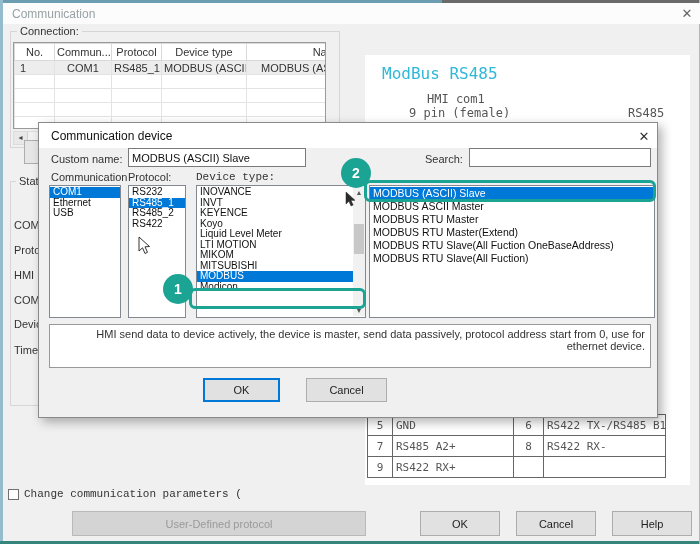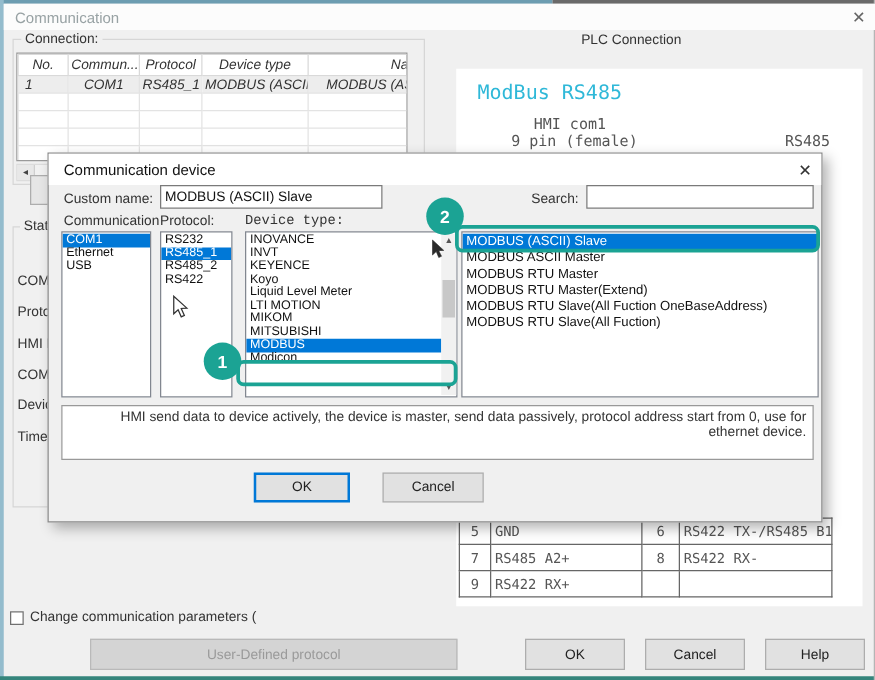--- a/index.html
+++ b/index.html
@@ -50,21 +50,21 @@
   <div class="a" style="left:699px;top:0;width:1px;height:544px;background:#b5b5b5;"></div>
 
   <div class="a" style="left:3px;top:3px;width:697px;height:21px;background:#fcfcfc;"></div>
   <div class="a" style="left:12px;top:7px;font-size:12px;color:#98a2a4;">Communication</div>
   <div class="a x" style="left:678px;top:5px;width:18px;height:16px;color:#666;">✕</div>
 
   <div class="a grp" style="left:10px;top:31px;width:330px;height:117px;"></div>
   <div class="a grplbl" style="left:17px;top:25px;">Connection:</div>
 
   <div class="a" style="left:13px;top:42px;width:313px;height:87px;overflow:hidden;border:1px solid #9a9a9a;background:#fff;">
-    <table class="conn" style="width:330px;font-style:italic;">
+    <table class="conn" style="width:330px;">
       <colgroup>
           <col style="width:40px">
           <col style="width:57px">
           <col style="width:50px">
           <col style="width:85px">
           <col style="width:98px">
         </colgroup>
       <tbody>
           <tr>
         <th>No.</th>
@@ -120,21 +120,20 @@
 
   <div class="a grp" style="left:10px;top:181px;width:330px;height:225px;"></div>
   <div class="a grplbl" style="left:16px;top:175px;">Statio</div>
   <div class="a lbl" style="left:14px;top:219px;">COM</div>
   <div class="a lbl" style="left:14px;top:244px;">Protoc</div>
   <div class="a lbl" style="left:14px;top:269px;">HMI M</div>
   <div class="a lbl" style="left:14px;top:294px;">COM:</div>
   <div class="a lbl" style="left:14px;top:318px;">Device</div>
   <div class="a lbl" style="left:14px;top:344px;">Timeo</div>
 
-  <div class="a lbl" style="left:380px;top:26px;width:250px;text-align:center;">PLC Connection</div>
   <div class="a" style="left:365px;top:55px;width:325px;height:430px;background:#fff;"></div>
   <div class="a mono" style="left:382px;top:64px;font-size:16px;color:#2fb8d8;">ModBus RS485</div>
   <div class="a mono" style="left:427px;top:92px;font-size:12px;color:#555;">HMI com1</div>
   <div class="a mono" style="left:409px;top:106px;font-size:12px;color:#555;">9 pin (female)</div>
   <div class="a mono" style="left:628px;top:106px;font-size:12px;color:#555;">RS485</div>
 
   <table class="a pins mono" style="left:367px;top:414px;width:298px;">
     <colgroup>
         <col style="width:25px">
         <col style="width:121px">
@@ -157,21 +156,21 @@
     <tr>
       <td class="pin-num">9</td>
       <td>RS422 RX+</td>
       <td class="pin-num"></td>
       <td></td>
     </tr>
   </tbody>
     </table>
 
   <div class="a" style="left:8px;top:489px;width:11px;height:11px;background:#fff;border:1px solid #707070;"></div>
-  <div class="a lbl" style="left:24px;top:488px;">Change communication parameters (</div>
+  <div class="a lbl" style="left:24px;top:488px;font-family:Liberation Mono, monospace;">Change communication parameters (</div>
 
   <div class="a btn disabled" style="left:72px;top:511px;width:294px;height:25px;">User-Defined protocol</div>
   <div class="a btn" style="left:420px;top:511px;width:80px;height:25px;">OK</div>
   <div class="a btn" style="left:516px;top:511px;width:80px;height:25px;">Cancel</div>
   <div class="a btn" style="left:612px;top:511px;width:80px;height:25px;">Help</div>
 
   <div class="a" style="left:38px;top:122px;width:620px;height:296px;background:#f0f0f0;border:1px solid #8a8a8a;box-shadow:4px 4px 10px rgba(0,0,0,0.3);z-index:10;">
     <div class="a" style="left:0;top:0;width:618px;height:25px;background:#fff;"></div>
     <div class="a" style="left:12px;top:6px;font-size:12px;color:#111;">Communication device</div>
     <div class="a x" style="left:596px;top:5px;width:18px;height:16px;color:#333;">✕</div>

